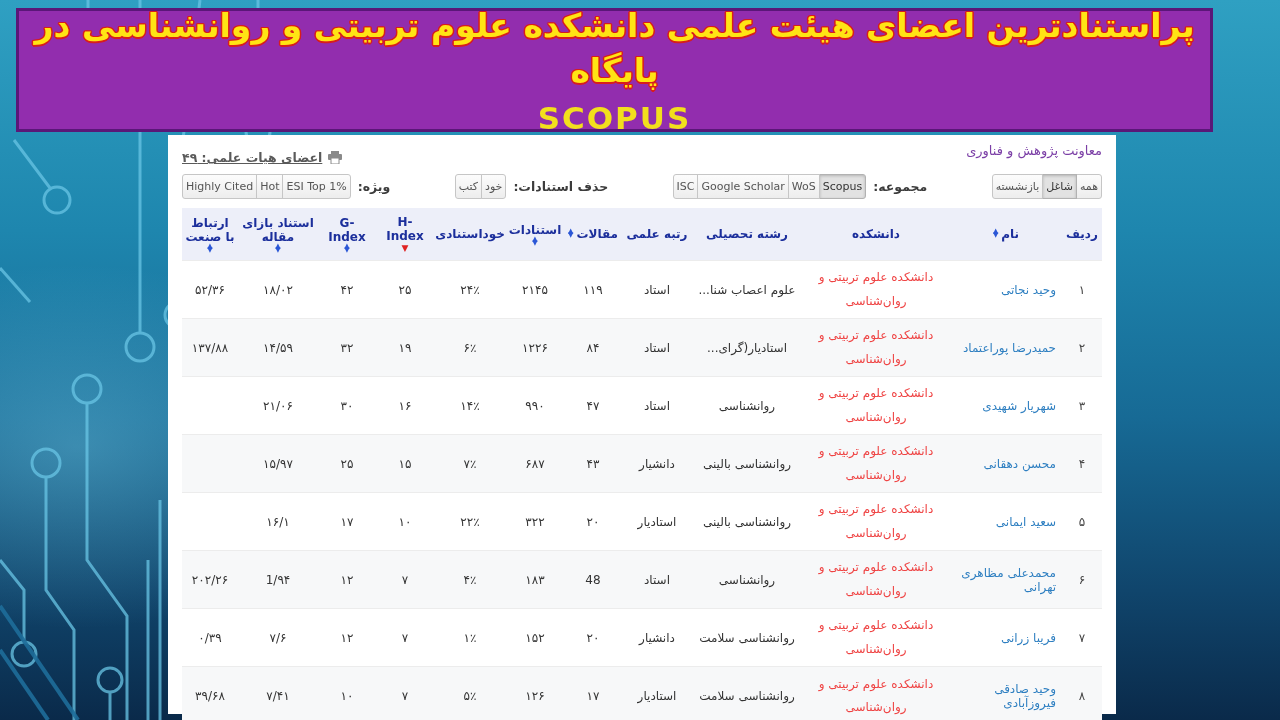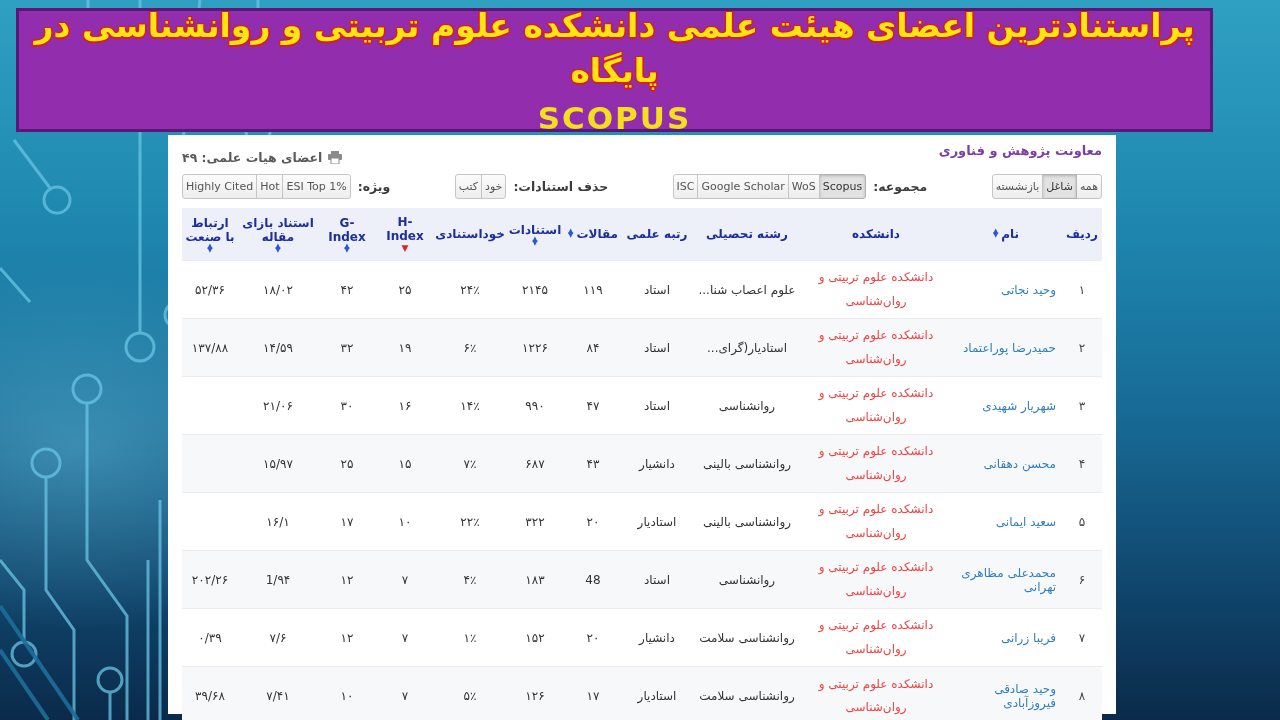--- a/index.html
+++ b/index.html
@@ -25,22 +25,22 @@
                 1px 1px #d81d1d,-1px -1px #d81d1d,1px -1px #d81d1d,-1px 1px #d81d1d;
   }
   .banner-line2{font-size:31px;font-weight:bold;color:#f2df1d;letter-spacing:2px;}
 
   
   .panel{
     position:absolute;left:168px;top:135px;width:948px;height:579px;
     background:#ffffff;direction:rtl;padding:6px 14px 0 14px;
   }
   .panel-top{display:flex;justify-content:space-between;align-items:flex-start;}
-  .dept{color:#7b3fa6;font-weight:bold;font-size:13px;margin-left:62px;margin-top:2px;}
-  .count{display:flex;align-items:center;gap:6px;color:#5a5a5a;font-size:12.5px;font-weight:bold;margin-top:9px;direction:rtl;}
+  .dept{color:#7b3fa6;font-weight:normal;font-size:13px;margin-left:62px;margin-top:2px;}
+  .count{display:flex;align-items:center;gap:6px;color:#5a5a5a;font-size:12.5px;font-weight:bold;margin-top:9px;direction:rtl;text-decoration:underline;}
   .count svg{flex:none;}
 
   
   .toolbar{display:flex;justify-content:space-between;align-items:center;margin-top:9px;}
   .cluster{display:flex;align-items:center;gap:7px;}
   .tlabel{font-size:12.5px;font-weight:bold;color:#3c3c3c;white-space:nowrap;}
   .seg{display:inline-flex;}
   .seg .btn{
     font-family:"DejaVu Sans","Liberation Sans",sans-serif;
     font-size:11px;color:#555;background:linear-gradient(#fcfcfc,#ededed);

